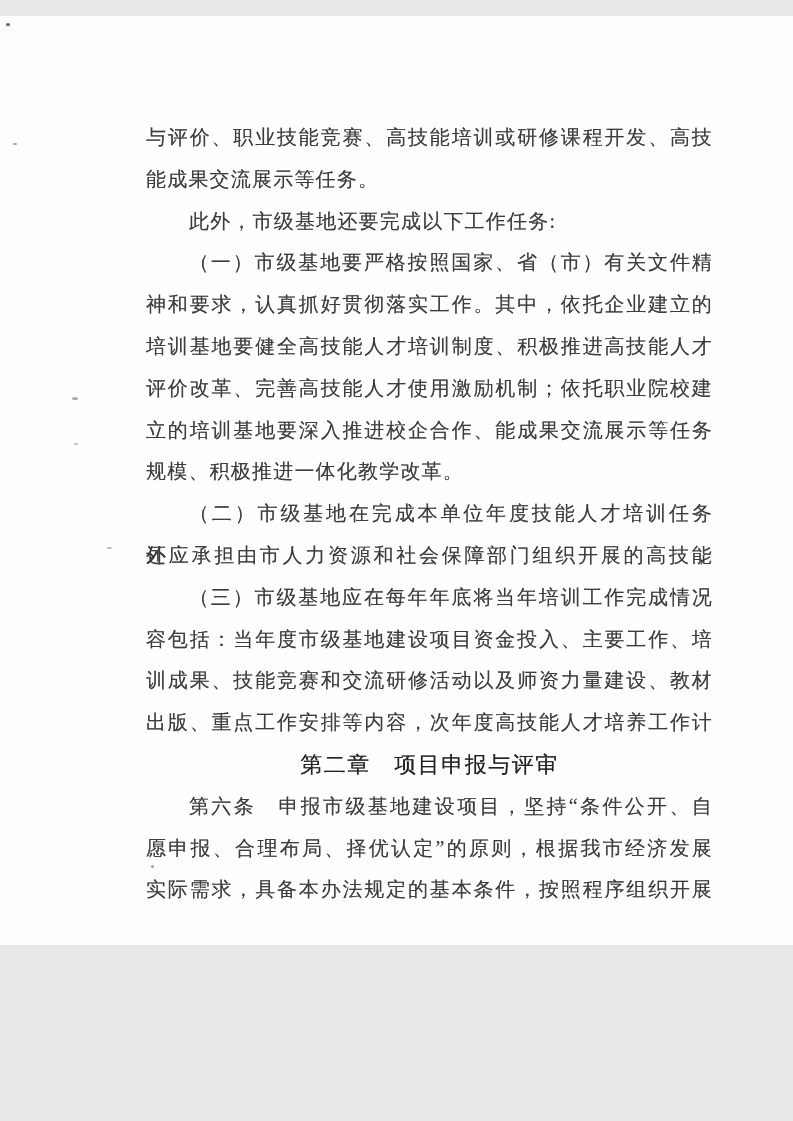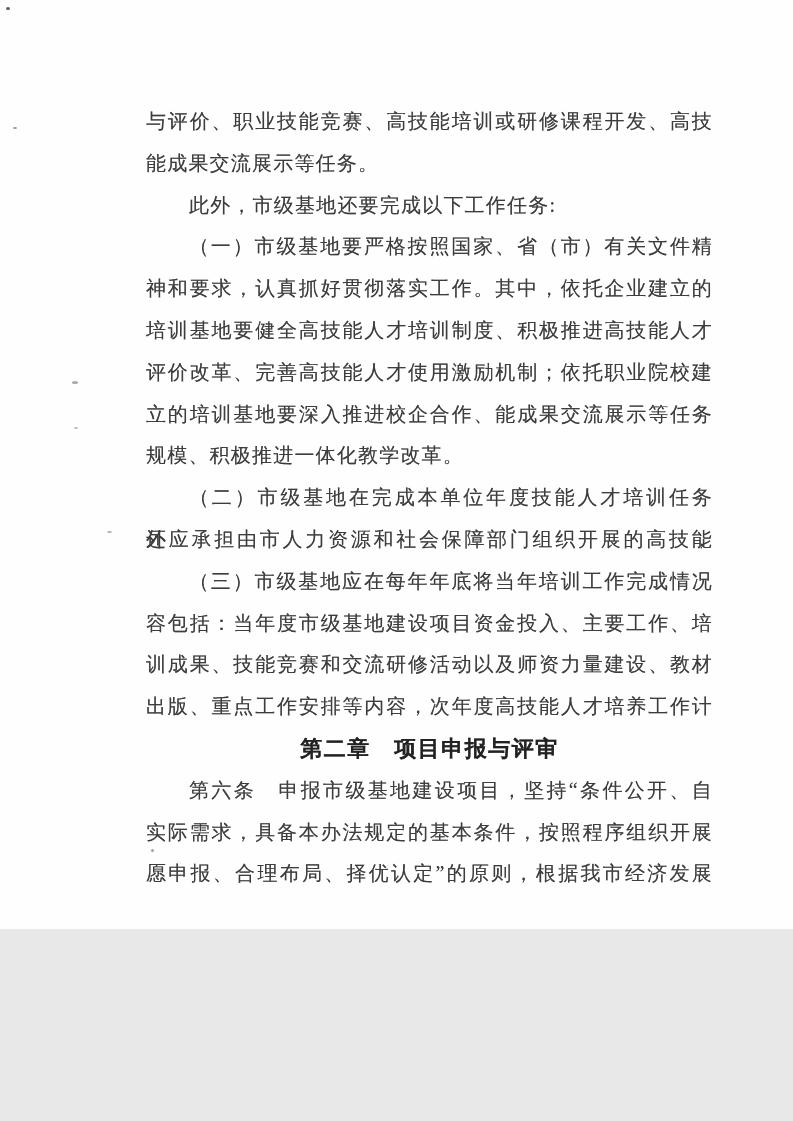--- a/index.html
+++ b/index.html
@@ -4,21 +4,21 @@
 <style>
   html, body {
     margin: 0;
     padding: 0;
     background: #e8e8e8;
   }
   .page {
     position: relative;
     width: 793px;
     height: 929px;
-    margin: 0 auto;
+    margin: 16px auto;
     background: var(--paper, #fefefe);
     overflow: hidden;
     font-family: "Liberation Serif", serif;
   }
   .content {
     position: absolute;
     left: 146px;
     top: 101px;
     width: 567px;
   }
@@ -42,21 +42,21 @@
     text-align-last: left;
   }
   
   .ind {
     text-indent: 43px;
   }
   .heading {
     text-align: center;
     text-align-last: center;
     font-family: "Liberation Sans", sans-serif;
-    font-weight: 700;
+    font-weight: 400;
     font-size: 22px;
     letter-spacing: 1.5px;
     color: var(--heading-ink, #222222);
     text-shadow: 0 0 0.5px rgba(30,30,30,0.6);
   }
   .pagenum {
     position: absolute;
     left: 146px;
     top: 1040px;
     width: 567px;
@@ -94,22 +94,22 @@
     <div class="line j">还应承担由市人力资源和社会保障部门组织开展的高技能</div>
 
     <div class="line j ind">（三）市级基地应在每年年底将当年培训工作完成情况</div>
     <div class="line j">容包括：当年度市级基地建设项目资金投入、主要工作、培</div>
     <div class="line j">训成果、技能竞赛和交流研修活动以及师资力量建设、教材</div>
     <div class="line j">出版、重点工作安排等内容，次年度高技能人才培养工作计</div>
 
     <div class="line heading">第二章　项目申报与评审</div>
 
     <div class="line j ind">第六条　申报市级基地建设项目，坚持“条件公开、自</div>
+    <div class="line j">愿申报、合理布局、择优认定”的原则，根据我市经济发展</div>
     <div class="line j">实际需求，具备本办法规定的基本条件，按照程序组织开展</div>
-    <div class="line j">愿申报、合理布局、择优认定”的原则，根据我市经济发展</div>
 
   </div>
 
   <div class="pagenum">5</div>
 
   <div class="spk" style="left:6px;  top:7px;    width:4px; height:3px; background:#5a5a5a;"></div>
   <div class="spk" style="left:13px; top:127px;  width:4px; height:2px; background:#9a9a9a;"></div>
   <div class="spk" style="left:72px; top:381px;  width:6px; height:3px; background:#ababab;"></div>
   <div class="spk" style="left:74px; top:427px;  width:4px; height:2px; background:#bcbcbc;"></div>
   <div class="spk" style="left:107px;top:531px;  width:5px; height:2px; background:#b5b5b5;"></div>

